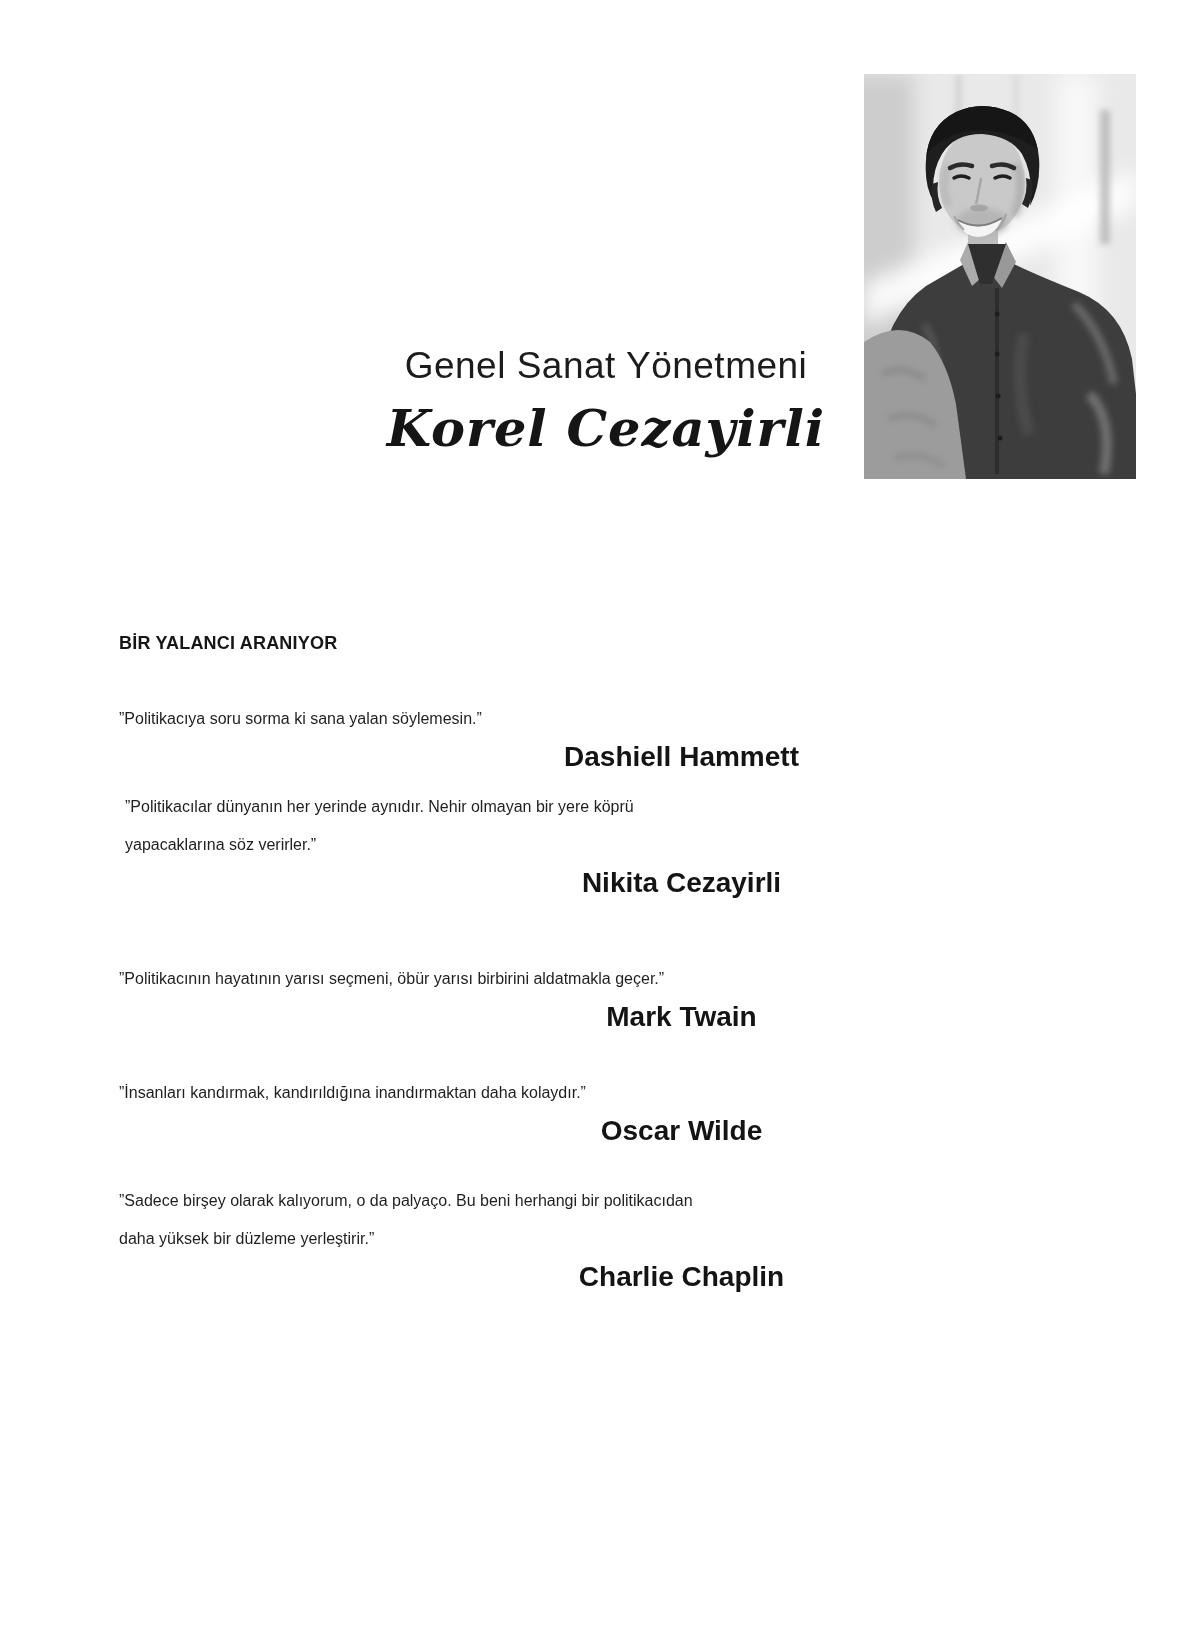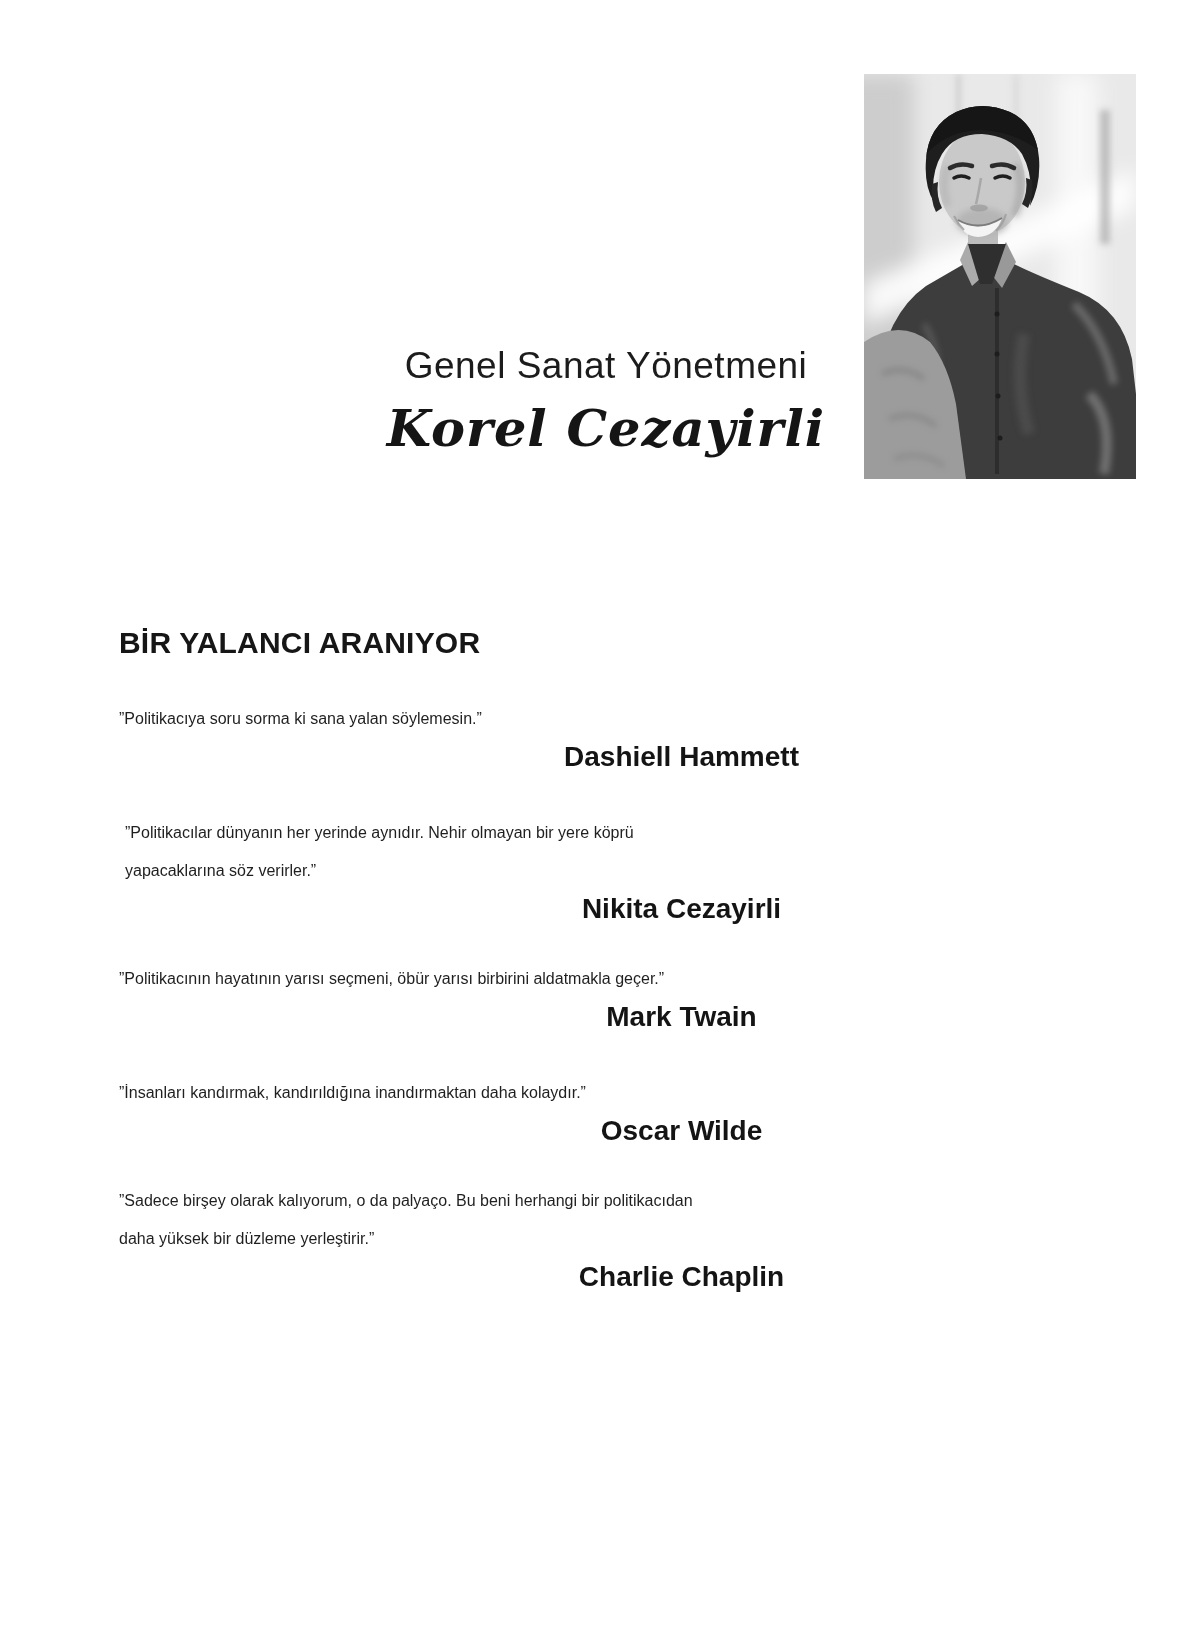--- a/index.html
+++ b/index.html
@@ -49,32 +49,32 @@
     letter-spacing: 1px;
   }
 
   
   .section-heading {
     position: absolute;
     left: 108px;
     top: 628px;
     width: 1010px;
     font-weight: 700;
-    font-size: 30px;
+    font-size: 18px;
     line-height: 30px;
     color: #161616;
     letter-spacing: 0.2px;
   }
   .quote-block {
     position: absolute;
     left: 108px;
     width: 1010px;
   }
   .qb-1 { top: 700px; }
-  .qb-2 { top: 814px; }
+  .qb-2 { top: 788px; }
   .qb-3 { top: 960px; }
   .qb-4 { top: 1074px; }
   .qb-5 { top: 1182px; }
   .quote-text {
     font-size: 16px;
     line-height: 38px;
     white-space: pre-line;
     color: #1f1f1f;
   }
   .qb-2 .quote-text { padding-left: 6px; }

